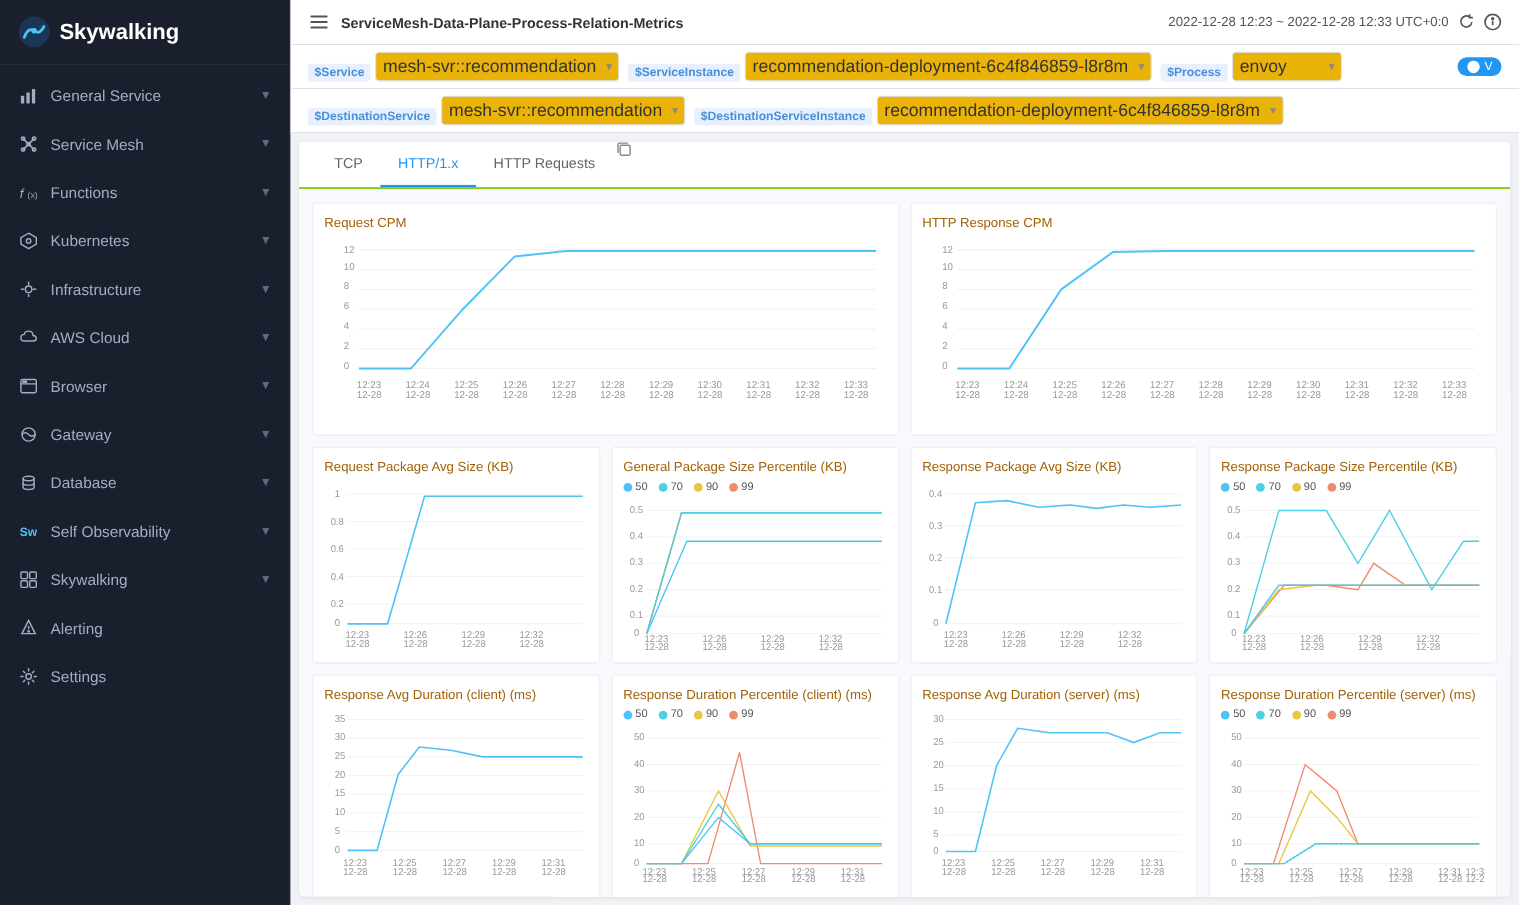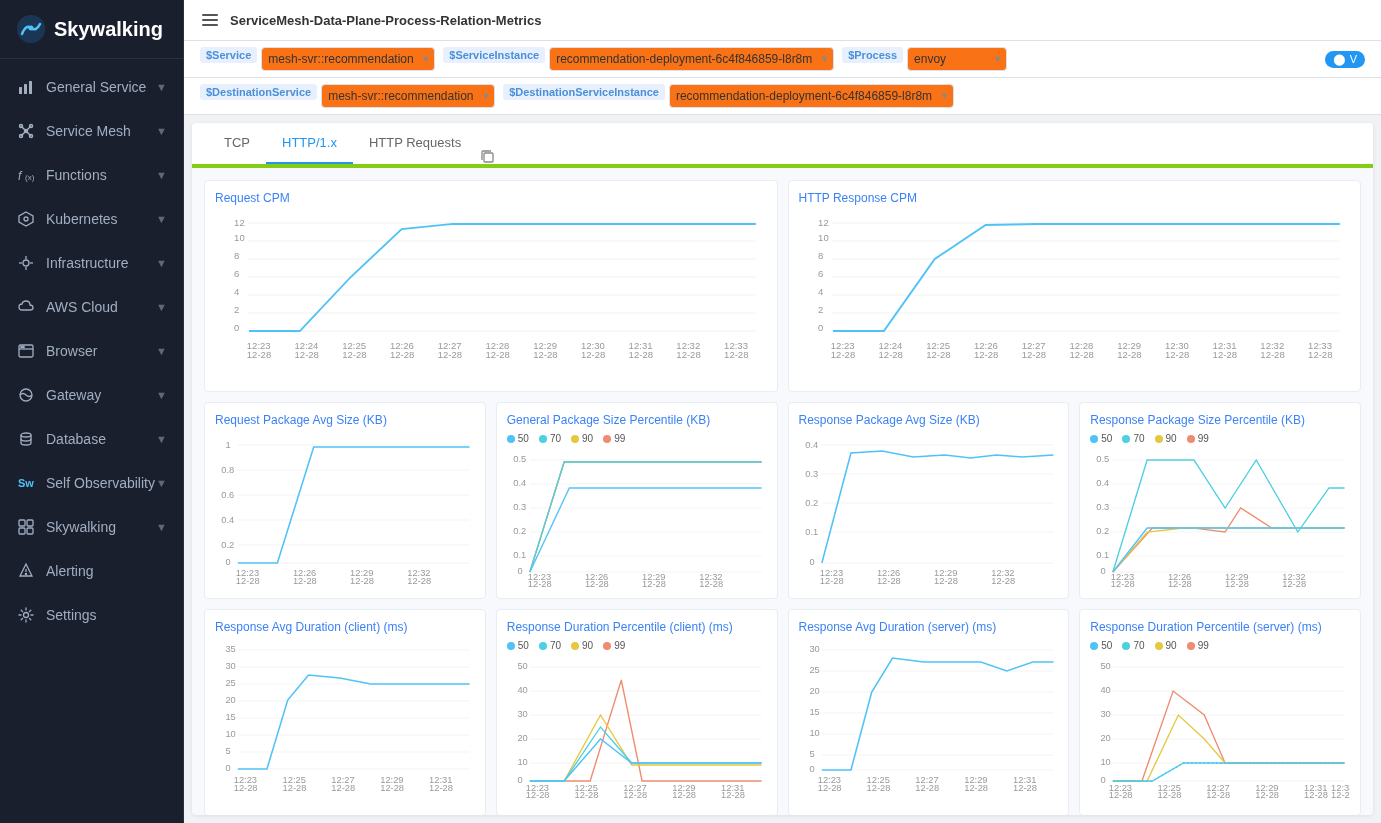--- a/index.html
+++ b/index.html
@@ -1,56 +1,56 @@
 <!DOCTYPE html>
 <html><head>
   <meta charset="utf-8">
   <style>
     * { box-sizing: border-box; margin: 0; padding: 0; }
     body { font-family: 'Segoe UI', Arial, sans-serif; background: #1a1f2e; color: #cdd5e0; display: flex; height: 823px; overflow: hidden; font-size: 13px; }
 
     
-    .sidebar { width: 184px; background: #1a1f2e; display: flex; flex-direction: column; border-right: 1px solid #2a3040; flex-shrink: 0; }
+    .sidebar { width: 264px; background: #1a1f2e; display: flex; flex-direction: column; border-right: 1px solid #2a3040; flex-shrink: 0; }
     .sidebar-logo { padding: 14px 16px; display: flex; align-items: center; gap: 8px; border-bottom: 1px solid #2a3040; }
     .logo-text { font-size: 20px; font-weight: 700; color: #fff; }
     .sidebar-nav { flex: 1; overflow-y: auto; padding: 6px 0; }
     .nav-item { display: flex; align-items: center; justify-content: space-between; padding: 12px 16px; cursor: pointer; color: #a0aec0; transition: background 0.2s; }
     .nav-item-left { display: flex; align-items: center; gap: 10px; }
     .nav-icon { width: 20px; height: 20px; display: flex; align-items: center; justify-content: center; color: #a0aec0; font-size: 15px; }
     .nav-label { font-size: 14px; }
     .nav-chevron { font-size: 11px; color: #606880; }
 
     
     .main { flex: 1; display: flex; flex-direction: column; background: #f0f2f5; overflow: hidden; }
     .topbar { background: #fff; padding: 10px 16px; border-bottom: 1px solid #dde1e7; display: flex; align-items: center; justify-content: space-between; }
     .topbar-right { display: flex; align-items: center; gap: 8px; font-size: 12px; color: #555; }
     .topbar-refresh { cursor: pointer; color: #555; }
 
     
     .filter-bar { background: #fff; padding: 6px 16px; border-bottom: 1px solid #dde1e7; display: flex; flex-wrap: wrap; gap: 8px; align-items: center; }
-    .filter-group { display: flex; align-items: flex-start; gap: 4px; }
+    .filter-group { display: flex; align-items: flex-end; gap: 4px; }
     .filter-label { font-size: 11px; color: #4a90d9; font-weight: 600; background: #e8f0fe; padding: 2px 6px; border-radius: 3px; }
-    .filter-select { border: 1px solid #dde1e7; background: #f97316; color: #333; font-size: 12px; padding: 4px 20px 4px 6px; border-radius: 4px; appearance: none; cursor: pointer; min-width: 100px; }
+    .filter-select { border: 1px solid #dde1e7; background: #eab308; color: #333; font-size: 16px; padding: 4px 20px 4px 6px; border-radius: 4px; appearance: none; cursor: pointer; min-width: 100px; }
     .filter-select-wrap { position: relative; display: inline-block; }
     .filter-select-wrap::after { content: '▼'; position: absolute; right: 5px; top: 50%; transform: translateY(-50%); font-size: 9px; color: #888; pointer-events: none; }
     .toggle-v { background: #2196f3; color: #fff; border-radius: 12px; padding: 2px 8px; font-size: 11px; cursor: pointer; display: flex; align-items: center; gap: 4px; }
 
     
     .content-area { flex: 1; overflow-y: auto; padding: 0; background: #fff; margin: 8px; border-radius: 4px; box-shadow: 0 1px 4px rgba(0,0,0,0.08); }
-    .tabs-bar { display: flex; align-items: flex-end; padding: 0 16px; border-bottom: 4px solid #84cc16; background: #fff; }
+    .tabs-bar { display: flex; align-items: flex-start; padding: 0 16px; border-bottom: 2px solid #84cc16; background: #fff; }
     .tab { padding: 12px 16px; cursor: pointer; font-size: 13px; color: #666; border-bottom: 2px solid transparent; }
     .tab.active { color: #2196f3; border-bottom-color: #2196f3; }
     .tab-copy-icon { color: #888; cursor: pointer; font-size: 14px; }
 
     
     .charts-container { padding: 12px; background: #f7f9fc; }
     .charts-row { display: flex; gap: 10px; margin-bottom: 10px; }
     .chart-card { background: #fff; border: 1px solid #e8edf2; border-radius: 4px; padding: 10px; flex: 1; min-width: 0; }
     .chart-card.half { flex: 0 0 calc(50% - 5px); }
-    .chart-title { font-size: 12px; color: #3b82f6; font-weight: 500; margin-bottom: 6px; }
+    .chart-title { font-size: 12px; color: #a16207; font-weight: 500; margin-bottom: 6px; }
     .chart-area { position: relative; width: 100%; }
     .chart-legend { display: flex; gap: 10px; margin-bottom: 4px; flex-wrap: wrap; }
     .legend-item { display: flex; align-items: center; gap: 3px; font-size: 10px; color: #555; }
     .legend-dot { width: 8px; height: 8px; border-radius: 50%; }
 
     
     svg { display: block; }
     .axis-label { font-size: 9px; fill: #999; }
 
     .sidebar-logo-icon { width: 30px; height: 30px; }
@@ -259,20 +259,36 @@
   <div class="topbar">
     <div style="display:flex;align-items:center;gap:10px;">
       <span class="nav-icon" style="color:#555;">
         <svg width="16" height="16" viewBox="0 0 16 16" fill="currentColor">
             <rect y="2" width="16" height="2" rx="1"></rect>
             <rect y="7" width="16" height="2" rx="1"></rect>
             <rect y="12" width="16" height="2" rx="1"></rect>
           </svg>
       </span>
       <span style="font-size:13px;font-weight:600;color:#333;">ServiceMesh-Data-Plane-Process-Relation-Metrics</span>
+    </div>
+    <div class="topbar-right">
+      <span>2022-12-28 12:23 ~ 2022-12-28 12:33 UTC+0:0</span>
+      <span class="topbar-refresh">
+        <svg width="16" height="16" viewBox="0 0 16 16" fill="none" stroke="#555" stroke-width="1.5">
+            <path d="M13 8 A5 5 0 1 1 11 3.5"></path>
+            <polyline points="11,1 11,4 14,4"></polyline>
+          </svg>
+      </span>
+      <span style="color:#555;">
+        <svg width="16" height="16" viewBox="0 0 16 16" fill="none" stroke="#555" stroke-width="1.5">
+            <circle cx="8" cy="8" r="7"></circle>
+            <line x1="8" y1="7" x2="8" y2="11"></line>
+            <circle cx="8" cy="5" r="0.8" fill="#555"></circle>
+          </svg>
+      </span>
     </div>
   </div>
 
   <div class="filter-bar">
     <div class="filter-group">
       <span class="filter-label">$Service</span>
       <div class="filter-select-wrap">
         <select class="filter-select">
           <option>mesh-svr::recommendation</option>
         </select>

